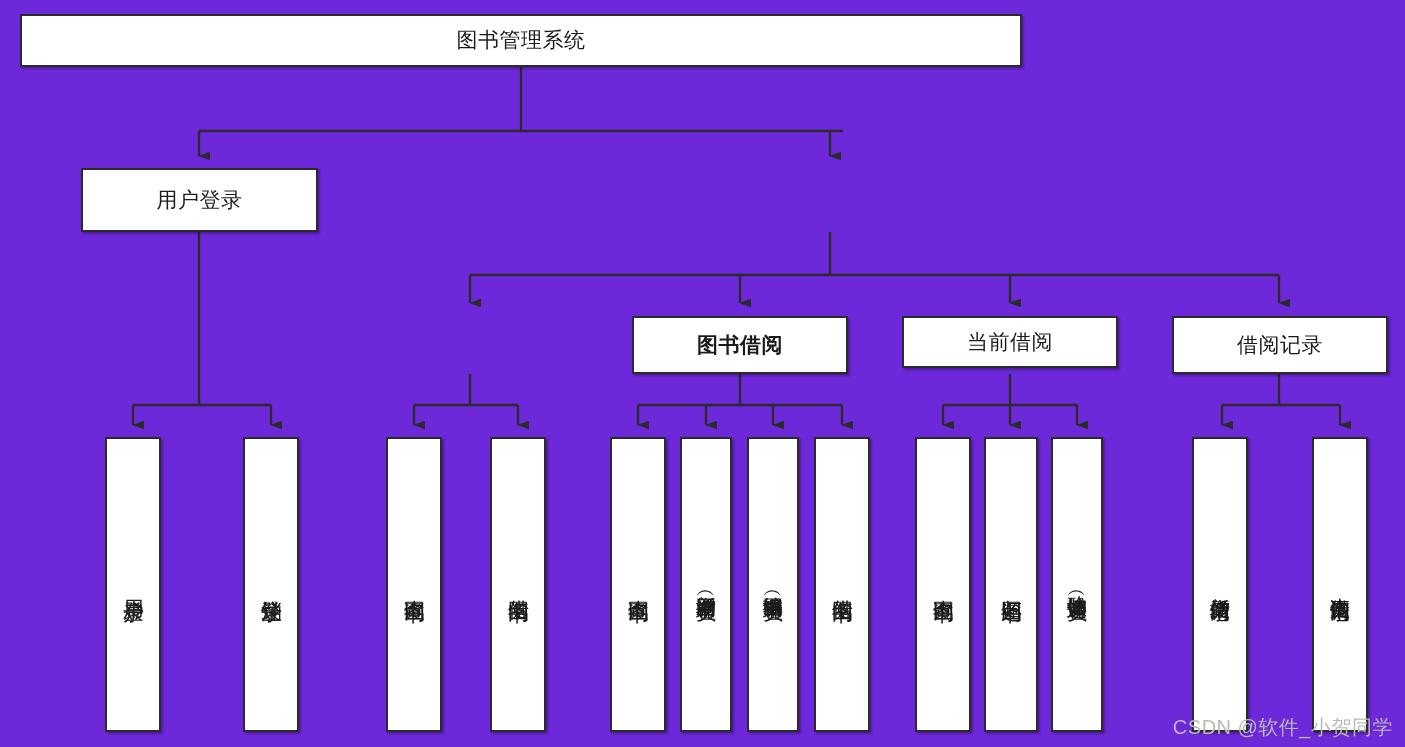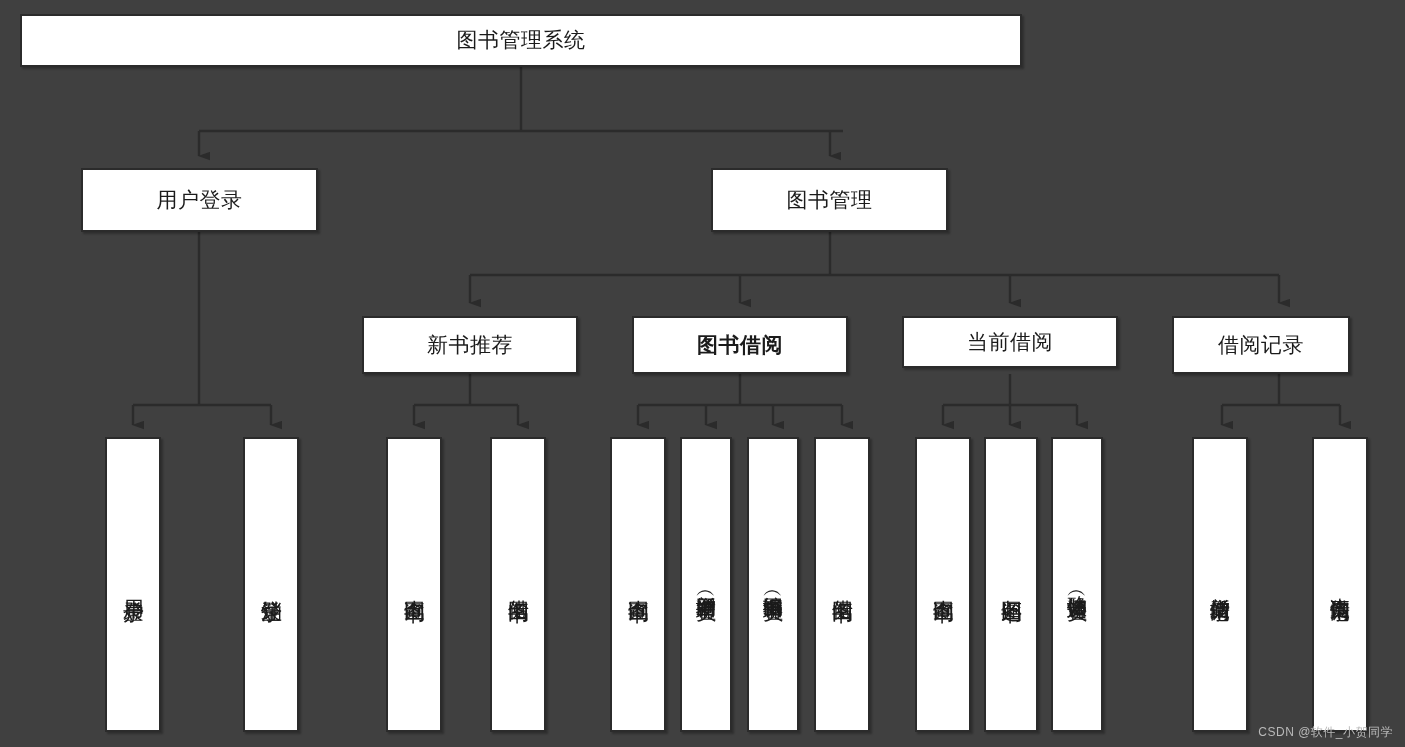--- a/index.html
+++ b/index.html
@@ -7,21 +7,21 @@
     padding: 0;
     background: #ffffff;
   }
   body {
     font-family: "Liberation Sans", "DejaVu Sans", sans-serif;
   }
   #canvas {
     position: relative;
     width: 1405px;
     height: 747px;
-    background: #404040;
+    background: #6d28d9;
     overflow: hidden;
   }
   #wires {
     position: absolute;
     left: 0;
     top: 0;
     width: 1405px;
     height: 747px;
     pointer-events: none;
   }
@@ -58,21 +58,21 @@
     text-align: center;
   }
   .node.leaf.tall .label {
     font-size: 20px;
     line-height: 1.25;
   }
   #watermark {
     position: absolute;
     right: 12px;
     bottom: 6px;
-    font-size: 12px;
+    font-size: 20px;
     color: #b9b9b9;
     letter-spacing: 0.5px;
     z-index: 5;
     white-space: nowrap;
   }
 </style>
 </head>
 <body>
 
 <div id="canvas">
@@ -127,34 +127,28 @@
     </g>
   </svg>
 
   <div class="node" style="left:20px; top:14px; width:1002px; height:53px;">
     <span class="label">图书管理系统</span>
   </div>
 
   <div class="node" style="left:81px; top:168px; width:237px; height:64px;">
     <span class="label">用户登录</span>
   </div>
-  <div class="node" style="left:711px; top:168px; width:237px; height:64px;">
-    <span class="label">图书管理</span>
-  </div>
 
-  <div class="node" style="left:362px; top:316px; width:216px; height:58px;">
-    <span class="label">新书推荐</span>
-  </div>
   <div class="node" style="left:632px; top:316px; width:216px; height:58px;font-weight:bold;">
     <span class="label">图书借阅</span>
   </div>
   <div class="node" style="left:902px; top:316px; width:216px; height:52px;">
     <span class="label">当前借阅</span>
   </div>
-  <div class="node" style="left:1172px; top:316px; width:178px; height:58px;">
+  <div class="node" style="left:1172px; top:316px; width:216px; height:58px;">
     <span class="label">借阅记录</span>
   </div>
 
   <div class="node leaf" style="left:105px; top:437px; width:56px; height:295px;">
     <span class="label">用户登录</span>
   </div>
   <div class="node leaf" style="left:243px; top:437px; width:56px; height:295px;">
     <span class="label">注销登录</span>
   </div>
 

